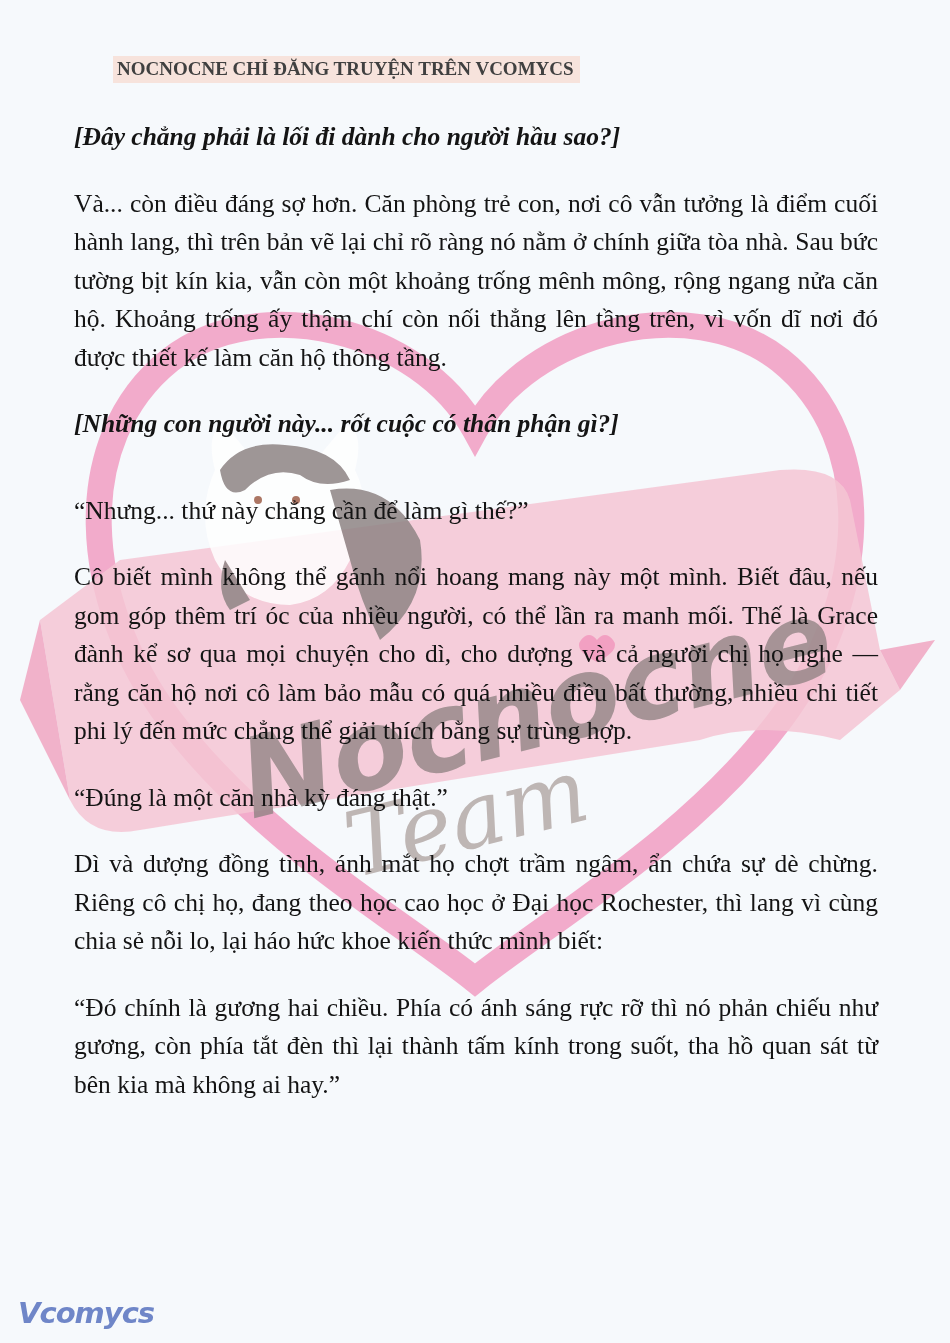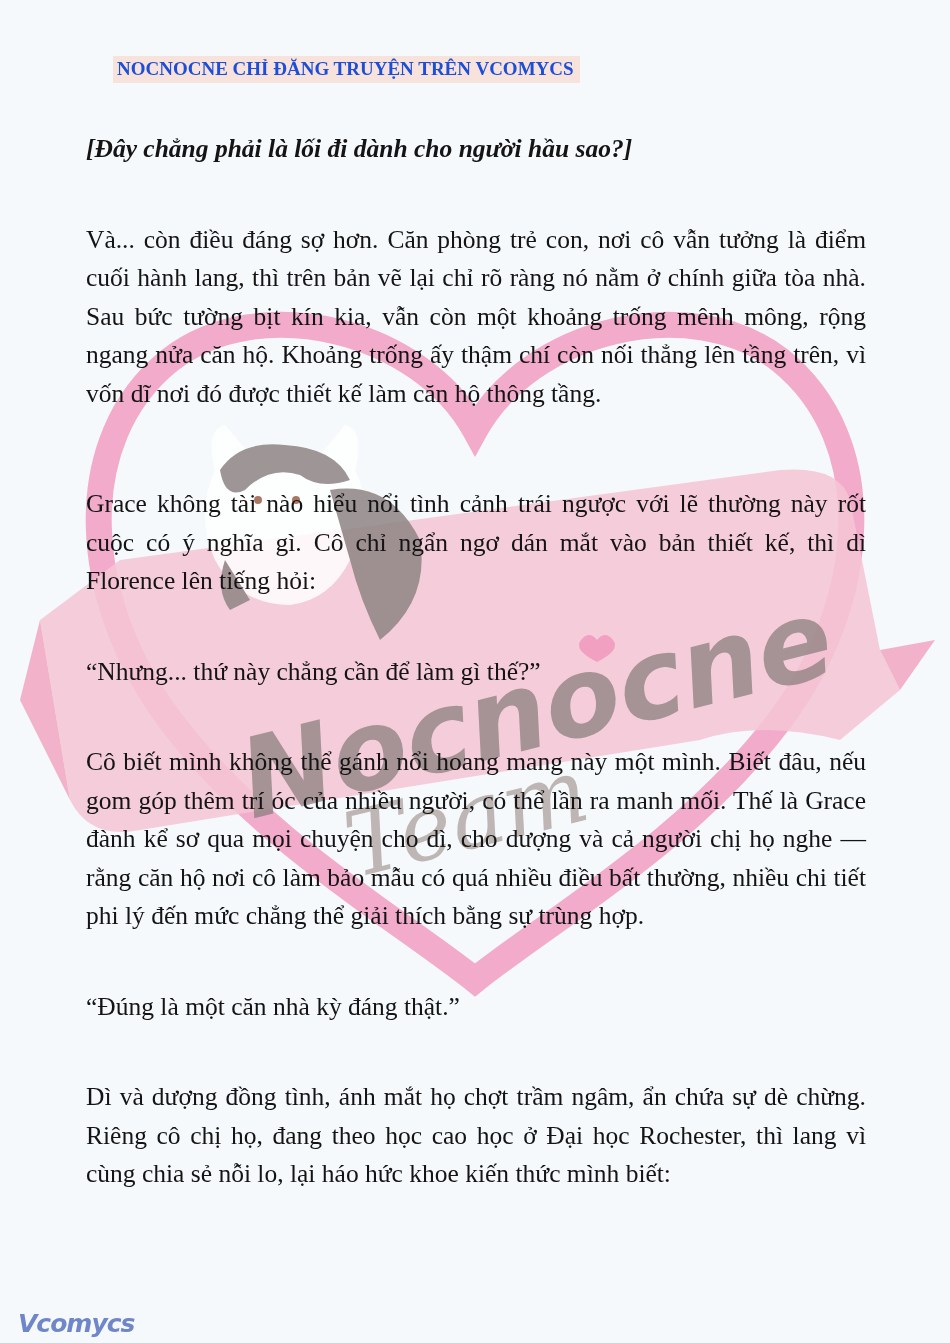--- a/index.html
+++ b/index.html
@@ -8,48 +8,47 @@
       background: #f6f9fc;
       position: relative;
       font-family: "Liberation Serif", "DejaVu Serif", serif;
       color: #111;
     }
     .watermark { position: absolute; left: 0; top: 0; width: 950px; height: 1343px; z-index: 0; pointer-events: none; }
     .header-banner {
       position: absolute; left: 113px; top: 56px;
       background: #f7e3dc;
       padding: 2px 6px 3px 4px;
-      color: #1d4ed8;
+      color: #404040;
       font-family: "Liberation Serif", serif;
       font-weight: bold;
       font-size: 19px;
       letter-spacing: 0px;
       z-index: 2;
     }
     .content {
       position: absolute; left: 70px; top: 114px; width: 812px; z-index: 2;
     }
     .para {
-      margin: 16px;
+      margin: 4px;
       font-size: 25.5px;
       line-height: 38.5px;
       text-align: justify;
       text-align-last: left;
       color: #141414;
     }
     .para.italic { font-style: italic; font-weight: bold; }
     .gap { height: 20px; }
     .footer-logo {
       position: absolute; left: 18px; top: 1296px; z-index: 2;
       font-family: "DejaVu Sans", sans-serif;
       font-style: italic; font-weight: bold;
-      font-size: 25px;
+      font-size: 29px;
       color: #6f86c8;
       letter-spacing: -1px;
-      margin-top: 13px;
     }
   </style>
 </head>
 <body>
 
 <svg class="watermark" viewBox="0 0 950 1343" xmlns="http://www.w3.org/2000/svg">
 
   <path d="M475 430 C 420 330, 260 290, 170 360 C 70 440, 80 600, 170 720 C 260 840, 400 920, 475 980 C 550 920, 690 840, 780 720 C 870 600, 880 440, 780 360 C 690 290, 530 330, 475 430 Z" fill="none" stroke="#f1a7c8" stroke-width="26" opacity="0.95"></path>
 
   <path d="M40 620 L 120 560 L 780 470 Q 840 465 850 500 L 880 650 L 900 690 L 840 740 Q 760 720 700 740 L 140 830 Q 90 840 70 800 Z" fill="#f4c6d3" opacity="0.85"></path>
@@ -70,26 +69,27 @@
   <path d="M597 640 q -8 -10 -16 0 q -8 10 16 22 q 24 -12 16 -22 q -8 -10 -16 0 Z" fill="#f29bbf" opacity="0.9"></path>
 </svg>
 
 <div class="header-banner">NOCNOCNE CHỈ ĐĂNG TRUYỆN TRÊN VCOMYCS</div>
 
 <div class="content">
   <p class="para italic">[Đây chẳng phải là lối đi dành cho người hầu sao?]</p>
   <div class="gap"></div>
   <p class="para">Và... còn điều đáng sợ hơn. Căn phòng trẻ con, nơi cô vẫn tưởng là điểm cuối hành lang, thì trên bản vẽ lại chỉ rõ ràng nó nằm ở chính giữa tòa nhà. Sau bức tường bịt kín kia, vẫn còn một khoảng trống mênh mông, rộng ngang nửa căn hộ. Khoảng trống ấy thậm chí còn nối thẳng lên tầng trên, vì vốn dĩ nơi đó được thiết kế làm căn hộ thông tầng.</p>
   <div class="gap"></div>
+  <p class="para italic">[Những con người này... rốt cuộc có thân phận gì?]</p>
   <div class="gap"></div>
-  <p class="para">Grace không tài nào hiểu nổi tình cảnh trái ngược với lẽ thường này rốt cuộc có ý nghĩa gì. Cô chỉ ngẩn ngơ dán mắt vào bản thiết kế, thì dì Florence lên tiếng hỏi:</p>
   <div class="gap"></div>
   <p class="para">“Nhưng... thứ này chẳng cần để làm gì thế?”</p>
   <div class="gap"></div>
   <p class="para">Cô biết mình không thể gánh nổi hoang mang này một mình. Biết đâu, nếu gom góp thêm trí óc của nhiều người, có thể lần ra manh mối. Thế là Grace đành kể sơ qua mọi chuyện cho dì, cho dượng và cả người chị họ nghe — rằng căn hộ nơi cô làm bảo mẫu có quá nhiều điều bất thường, nhiều chi tiết phi lý đến mức chẳng thể giải thích bằng sự trùng hợp.</p>
   <div class="gap"></div>
   <p class="para">“Đúng là một căn nhà kỳ đáng thật.”</p>
   <div class="gap"></div>
   <p class="para">Dì và dượng đồng tình, ánh mắt họ chợt trầm ngâm, ẩn chứa sự dè chừng. Riêng cô chị họ, đang theo học cao học ở Đại học Rochester, thì lang vì cùng chia sẻ nỗi lo, lại háo hức khoe kiến thức mình biết:</p>
   <div class="gap"></div>
+  <p class="para">“Đó chính là gương hai chiều. Phía có ánh sáng rực rỡ thì nó phản chiếu như gương, còn phía tắt đèn thì lại thành tấm kính trong suốt, tha hồ quan sát từ bên kia mà không ai hay.”</p>
 </div>
 
 <div class="footer-logo">Vcomycs</div>
 
 </body></html>

